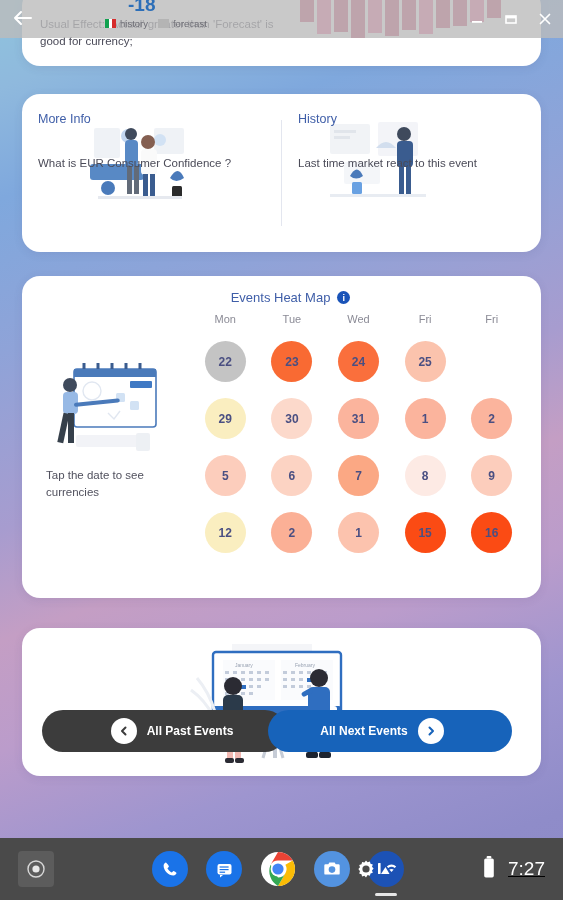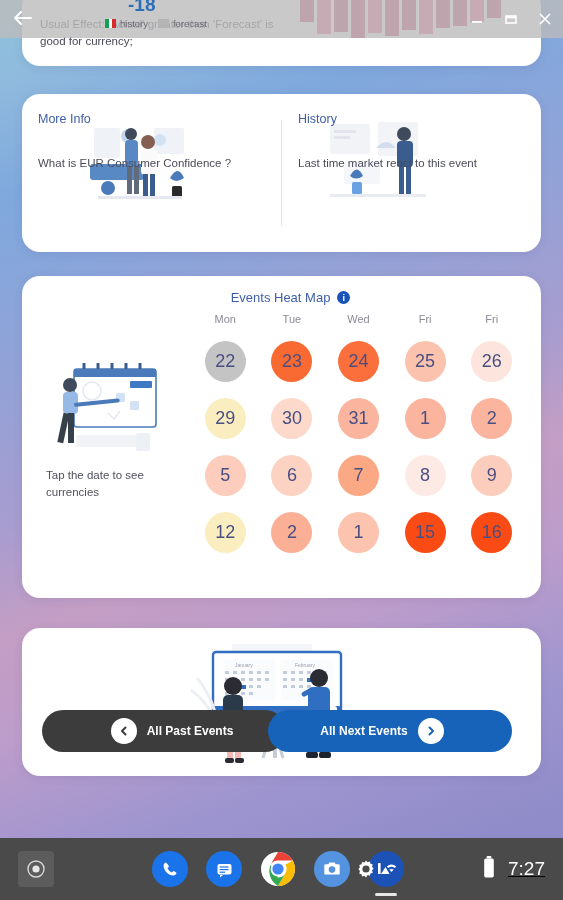--- a/index.html
+++ b/index.html
@@ -216,23 +216,24 @@
   .day-row {
     display: grid;
     grid-template-columns: repeat(5, 1fr);
     margin-bottom: 16px;
   }
   .day-cell { display: flex; justify-content: center; }
   .day {
     width: 41px; height: 41px;
     border-radius: 50%;
     display: flex; align-items: center; justify-content: center;
-    font-size: 18px;
+    font-size: 12px;
     color: #4a4f82;
     cursor: pointer;
+    font-weight: bold;
   }
 
   
   #card-nav {
     margin-top: 30px;
     height: 148px;
     overflow: hidden;
   }
   #illus-nav {
     position: absolute;
@@ -439,23 +440,20 @@
                 <div class="day" style="background: rgb(196, 196, 196);">22</div>
               </div>
               <div class="day-cell">
                 <div class="day" style="background: rgb(249, 106, 51);">23</div>
               </div>
               <div class="day-cell">
                 <div class="day" style="background: rgb(250, 111, 60);">24</div>
               </div>
               <div class="day-cell">
                 <div class="day" style="background: rgb(251, 195, 173);">25</div>
-              </div>
-              <div class="day-cell">
-                <div class="day" style="background: rgb(253, 228, 220);">26</div>
               </div>
             </div>
             <div class="day-row">
               <div class="day-cell">
                 <div class="day" style="background: rgb(250, 238, 192);">29</div>
               </div>
               <div class="day-cell">
                 <div class="day" style="background: rgb(252, 217, 203);">30</div>
               </div>
               <div class="day-cell">

